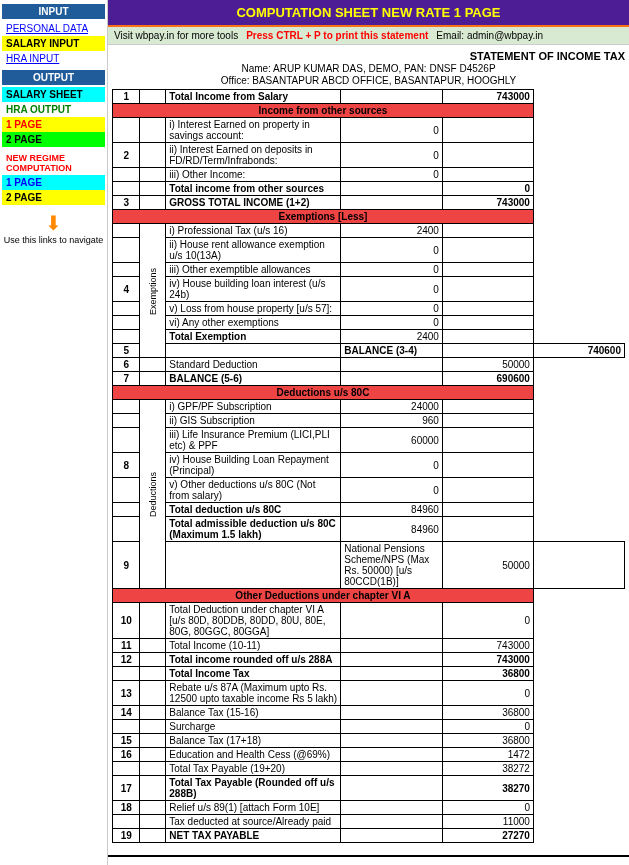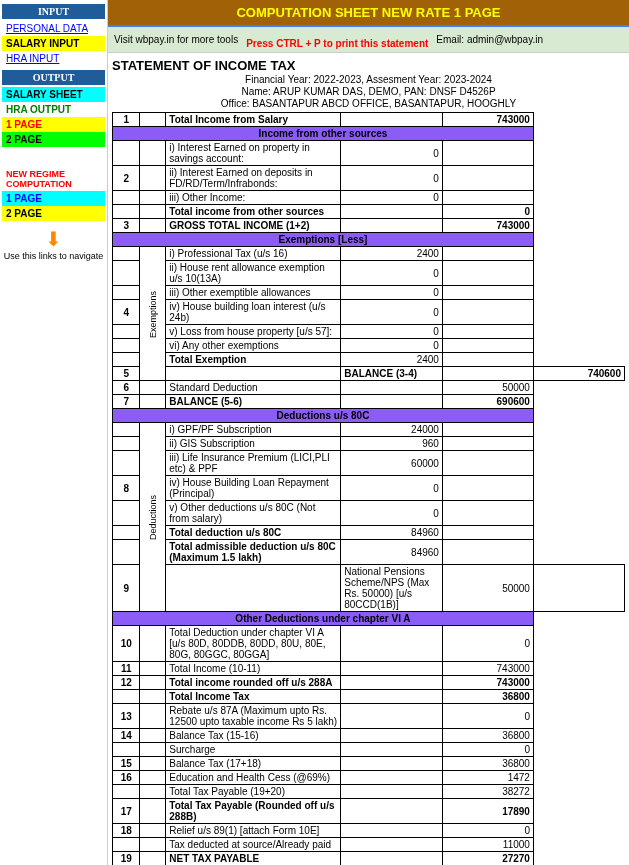--- a/index.html
+++ b/index.html
@@ -17,21 +17,20 @@
       font-size: 10px;
     }
     .sidebar-section-label {
       background: #1f5c99;
       color: #fff;
       font-weight: bold;
       text-align: center;
       padding: 2px 11px;
       margin-bottom: 2px;
       font-size: 10px;
-      font-family: Liberation Serif, serif;
     }
     .sidebar-item {
       display: block;
       padding: 2px 4px;
       text-decoration: none;
       font-size: 10px;
       color: #000;
       cursor: pointer;
     }
     .sidebar-item.yellow { background: #ffff00; color: #000; font-weight: bold; }
@@ -58,52 +57,52 @@
     }
 
     
     .main {
       flex: 1;
       display: flex;
       flex-direction: column;
     }
 
     .header-bar {
-      background: #a16207;
+      background: #4c1d95;
       color: #ffff00;
       font-weight: bold;
       font-size: 13px;
       text-align: center;
       padding: 5px 1px;
-      border-bottom: 2px solid #3b82f6;
+      border-bottom: 2px solid #f97316;
     }
 
     .info-bar {
       background: #d9ead3;
       padding: 3px 6px;
       font-size: 10px;
       display: flex;
       align-items: center;
       gap: 8px;
       border-bottom: 1px solid #ccc;
       flex-wrap: wrap;
     }
     .info-bar .visit { color: #000; }
-    .info-bar .ctrl { color: #ff0000; font-weight: bold; margin-top: 8px; }
+    .info-bar .ctrl { color: #ff0000; font-weight: bold; }
     .info-bar .email { color: #000; }
 
     .content {
       flex: 1;
       padding: 2px 4px;
     }
 
     .stmt-title {
-      text-align: left;
+      text-align: right;
       font-weight: bold;
-      font-size: 13px;
+      font-size: 11px;
       margin: 3px 0 1px 0;
     }
     .stmt-sub {
       text-align: center;
       font-size: 10px;
       margin-bottom: 1px;
     }
 
     
     .main-table {
@@ -125,21 +124,21 @@
     .main-table .label-col { }
     .main-table .mid-val {
       width: 55px;
       text-align: right;
     }
     .main-table .right-val {
       width: 60px;
       text-align: right;
     }
     .section-header {
-      background: #8b5cf6;
+      background: #ef4444;
       font-weight: bold;
       text-align: center;
     }
     .bold-row { font-weight: bold; }
     .indent { padding-left: 10px; }
     .rotated-cell {
       writing-mode: vertical-rl;
       transform: rotate(180deg);
       text-align: center;
       font-size: 9px;
@@ -165,42 +164,41 @@
     <div class="sidebar-section-label">INPUT</div>
     <a class="sidebar-item blue-text">PERSONAL DATA</a>
     <a class="sidebar-item yellow">SALARY INPUT</a>
     <a class="sidebar-item blue-text">HRA INPUT</a>
 
     <div class="sidebar-section-label" style="margin-top:4px;">OUTPUT</div>
     <a class="sidebar-item cyan">SALARY SHEET</a>
     <a class="sidebar-item green-text">HRA OUTPUT</a>
     <a class="sidebar-item page1-active">1 PAGE</a>
     <a class="sidebar-item page2">2 PAGE</a>
-    <a class="sidebar-item new-regime-label" style="font-size:9px; margin-top:20px;">NEW REGIME COMPUTATION</a>
+    <a class="sidebar-item new-regime-label" style="font-size:9px; margin-top:4px;">NEW REGIME COMPUTATION</a>
     <a class="sidebar-item new-page1">1 PAGE</a>
     <a class="sidebar-item new-page2">2 PAGE</a>
 
     <div class="nav-hint">
       <span class="arrow-icon">⬇</span>
       <span>Use this links to navigate</span>
     </div>
   </div>
 
   <div class="main">
     <div class="header-bar">COMPUTATION SHEET NEW RATE 1 PAGE</div>
 
     <div class="info-bar">
       <span class="visit">Visit wbpay.in for more tools</span>
       <span class="ctrl">Press CTRL + P to print this statement</span>
       <span class="email">Email: admin@wbpay.in</span>
     </div>
 
     <div class="content">
       <div class="stmt-title">STATEMENT OF INCOME TAX</div>
-      <div class="stmt-sub">Financial Year: 2022-2023,  Assesment Year: 2023-2024</div>
       <div class="stmt-sub">Name: ARUP KUMAR DAS, DEMO,   PAN: DNSF D4526P</div>
       <div class="stmt-sub">Office: BASANTAPUR ABCD OFFICE, BASANTAPUR, HOOGHLY</div>
 
       <table class="main-table">
         <tbody id="table-body">
             <tr>
               <td class="row-num">1</td>
               <td style="width: 14px;"></td>
               <td class="label-col bold-row">Total Income from Salary</td>
               <td class="mid-val"></td>
@@ -435,21 +433,21 @@
               <td style="width: 14px;"></td>
               <td class="label-col">Total Tax Payable (19+20)</td>
               <td class="mid-val"></td>
               <td class="right-val">38272</td>
             </tr>
             <tr>
               <td class="row-num">17</td>
               <td style="width: 14px;"></td>
               <td class="label-col bold-row">Total Tax Payable (Rounded off u/s 288B)</td>
               <td class="mid-val"></td>
-              <td class="right-val bold-row">17890</td>
+              <td class="right-val bold-row">38270</td>
             </tr>
             <tr>
               <td class="row-num">18</td>
               <td style="width: 14px;"></td>
               <td class="label-col">Relief u/s 89(1) [attach Form 10E]</td>
               <td class="mid-val"></td>
               <td class="right-val">0</td>
             </tr>
             <tr>
               <td class="row-num"></td>

